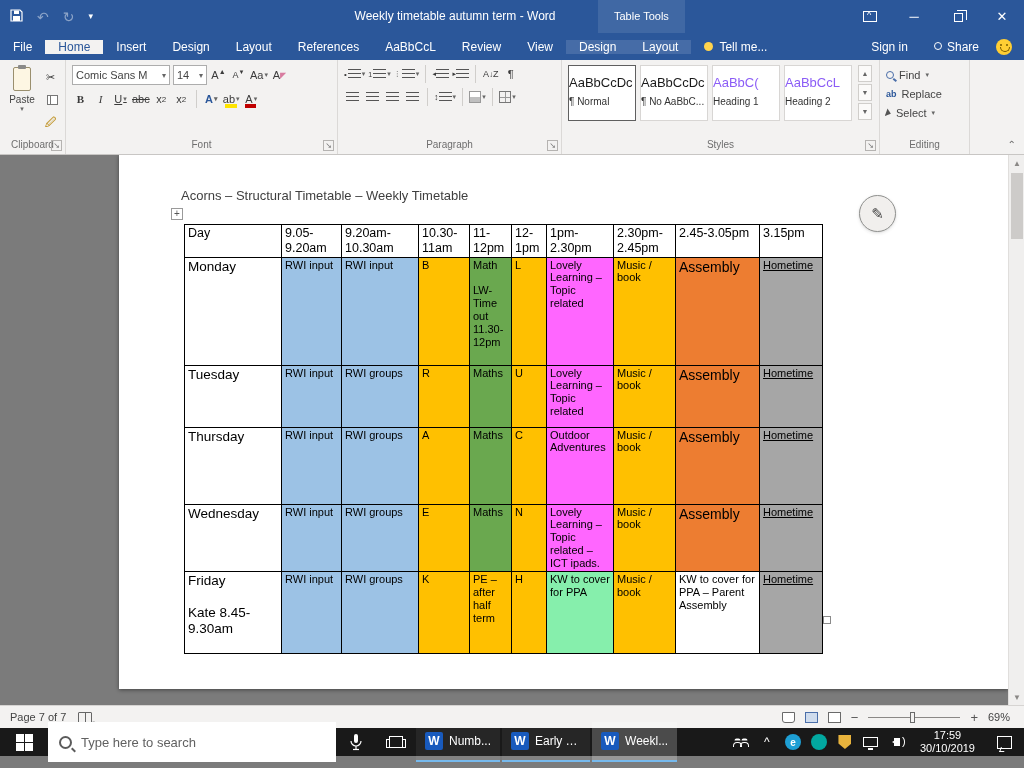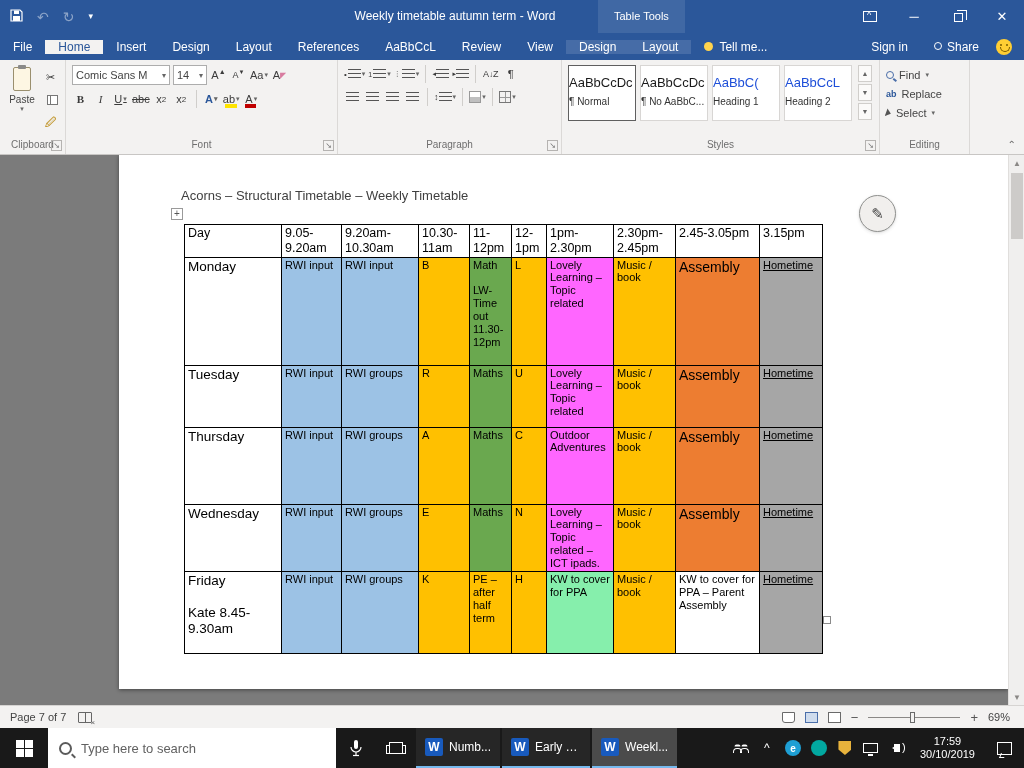--- a/index.html
+++ b/index.html
@@ -77,21 +77,21 @@
   .fc::after { content:""; position:absolute; left:2px; bottom:0px; width:11px; height:4px; background:#c00000; }
 
   .ic-lines { width:13px; height:10px; background:repeating-linear-gradient(to bottom,#555 0 1.4px,transparent 1.4px 4px); display:inline-block; }
   .ic-borders { width:12px; height:12px; border:1px solid #777; background:linear-gradient(#999,#999) center/100% 1px no-repeat, linear-gradient(#999,#999) center/1px 100% no-repeat; display:inline-block; }
   .ic-shade { width:12px; height:12px; border:1px solid #999; background:linear-gradient(#fff 55%, #bfbfbf 55%); display:inline-block; }
 
   .styles-row { display:flex; gap:4px; align-items:flex-start; }
   .style-card { width:68px; height:56px; background:#fff; border:1px solid #d8d6d4; text-align:left; padding-top:9px; cursor:pointer; }
   .style-card.selected { border:1px solid #5f5f5f; }
   .style-preview { font-size:13px; color:#1a1a1a; white-space:nowrap; overflow:hidden; }
-  .style-preview.head { color:#1d4ed8; }
+  .style-preview.head { color:#8b5cf6; }
   .style-name { font-size:10px; margin-top:6px; color:#333; }
   .style-scroll { display:flex; flex-direction:column; gap:2px; margin-left:2px; }
   .style-scroll .sbtn { width:14px; height:17px; border:1px solid #d0cecb; background:#fbfaf9; font-size:7px; color:#666; display:flex; align-items:center; justify-content:center; cursor:pointer; }
 
   .ed-row { display:flex; align-items:center; gap:5px; height:19px; cursor:pointer; white-space:nowrap; }
   .mag { width:8px; height:8px; border:1.5px solid #4a6ea9; border-radius:50%; position:relative; display:inline-block; }
   .mag::after { content:""; position:absolute; left:6px; top:7px; width:4px; height:1.5px; background:#4a6ea9; transform:rotate(40deg); }
   .sel-arrow { width:0; height:0; border-left:5px solid #555; border-top:4px solid transparent; border-bottom:4px solid transparent; display:inline-block; transform:rotate(20deg); }
   .ab-ic { font-size:9px; color:#2b579a; font-weight:bold; }
 
@@ -131,21 +131,21 @@
   .sb-right { margin-left:auto; display:flex; align-items:center; gap:10px; padding-right:14px; }
   .view-ic { width:13px; height:11px; border:1px solid #6a6a6a; background:#fff; cursor:pointer; }
   .view-ic.active { background:#cfdced; border-color:#4a6ea9; }
   .view-ic.book { border-radius:0 0 3px 3px; }
   .zoom-track { width:92px; height:1px; background:#8a8886; position:relative; cursor:pointer; }
   .zoom-track::before { content:""; position:absolute; left:50%; top:-4px; width:1px; height:8px; background:#8a8886; }
   .zoom-thumb { position:absolute; left:42px; top:-5px; width:5px; height:11px; background:#f3f2f1; border:1px solid #6a6a6a; }
   .zbtn { font-size:13px; color:#555; cursor:pointer; line-height:1; }
 
   
-  .taskbar { position:absolute; top:728px; left:0; right:0; height:40px; background:#191919; display:flex; align-items:center; color:#fff; }
+  .taskbar { position:absolute; top:728px; left:0; right:0; height:28px; background:#191919; display:flex; align-items:center; color:#fff; }
   .start { width:48px; height:40px; display:flex; align-items:center; justify-content:center; cursor:pointer; }
   .winlogo { width:17px; height:17px; display:grid; grid-template-columns:8px 8px; grid-template-rows:8px 8px; gap:1px; }
   .winlogo span { background:#fff; }
   .searchbox { width:288px; height:40px; background:#fff; color:#616161; display:flex; align-items:center; gap:9px; padding:0 11px; font-size:13px; cursor:text; }
   .search-ring { width:13px; height:13px; border:2px solid #5b5b5b; border-radius:50%; position:relative; flex:0 0 auto; }
   .search-ring::after { content:""; position:absolute; left:10px; top:11px; width:5px; height:2px; background:#5b5b5b; transform:rotate(45deg); }
   .tb-icon { width:40px; height:40px; display:flex; align-items:center; justify-content:center; cursor:pointer; }
   .taskview { width:14px; height:12px; border:1px solid #fff; position:relative; }
   .taskview::before { content:""; position:absolute; left:-4px; top:2px; width:3px; height:7px; border:1px solid #fff; border-right:none; }
   .taskview::after { content:""; position:absolute; right:-4px; top:2px; width:3px; height:7px; border:1px solid #fff; border-left:none; }

